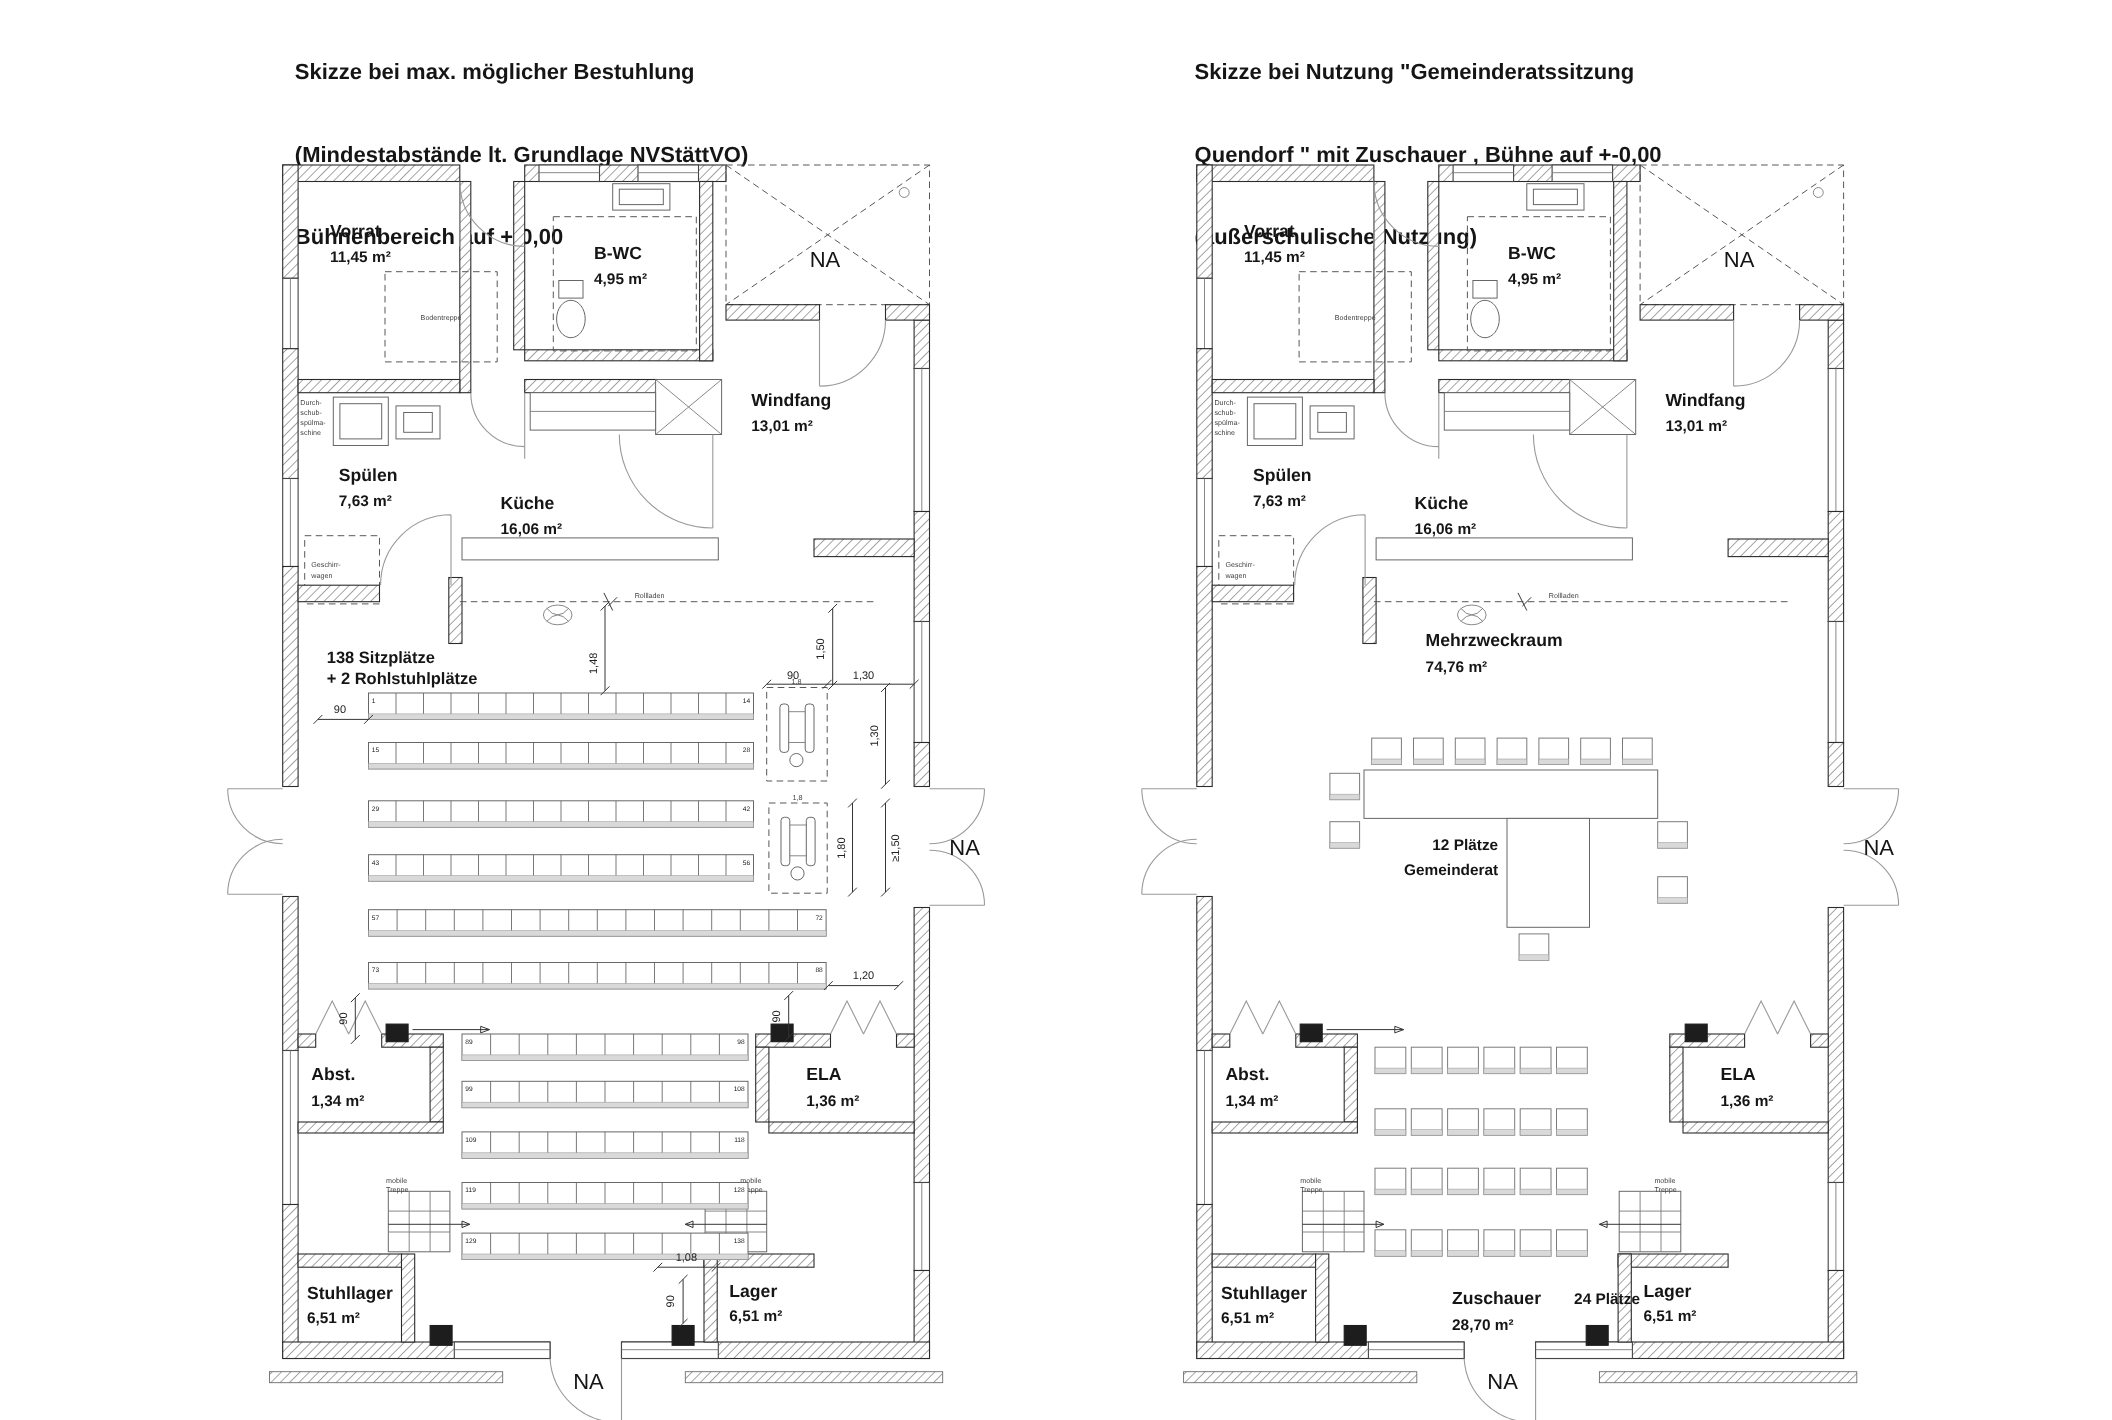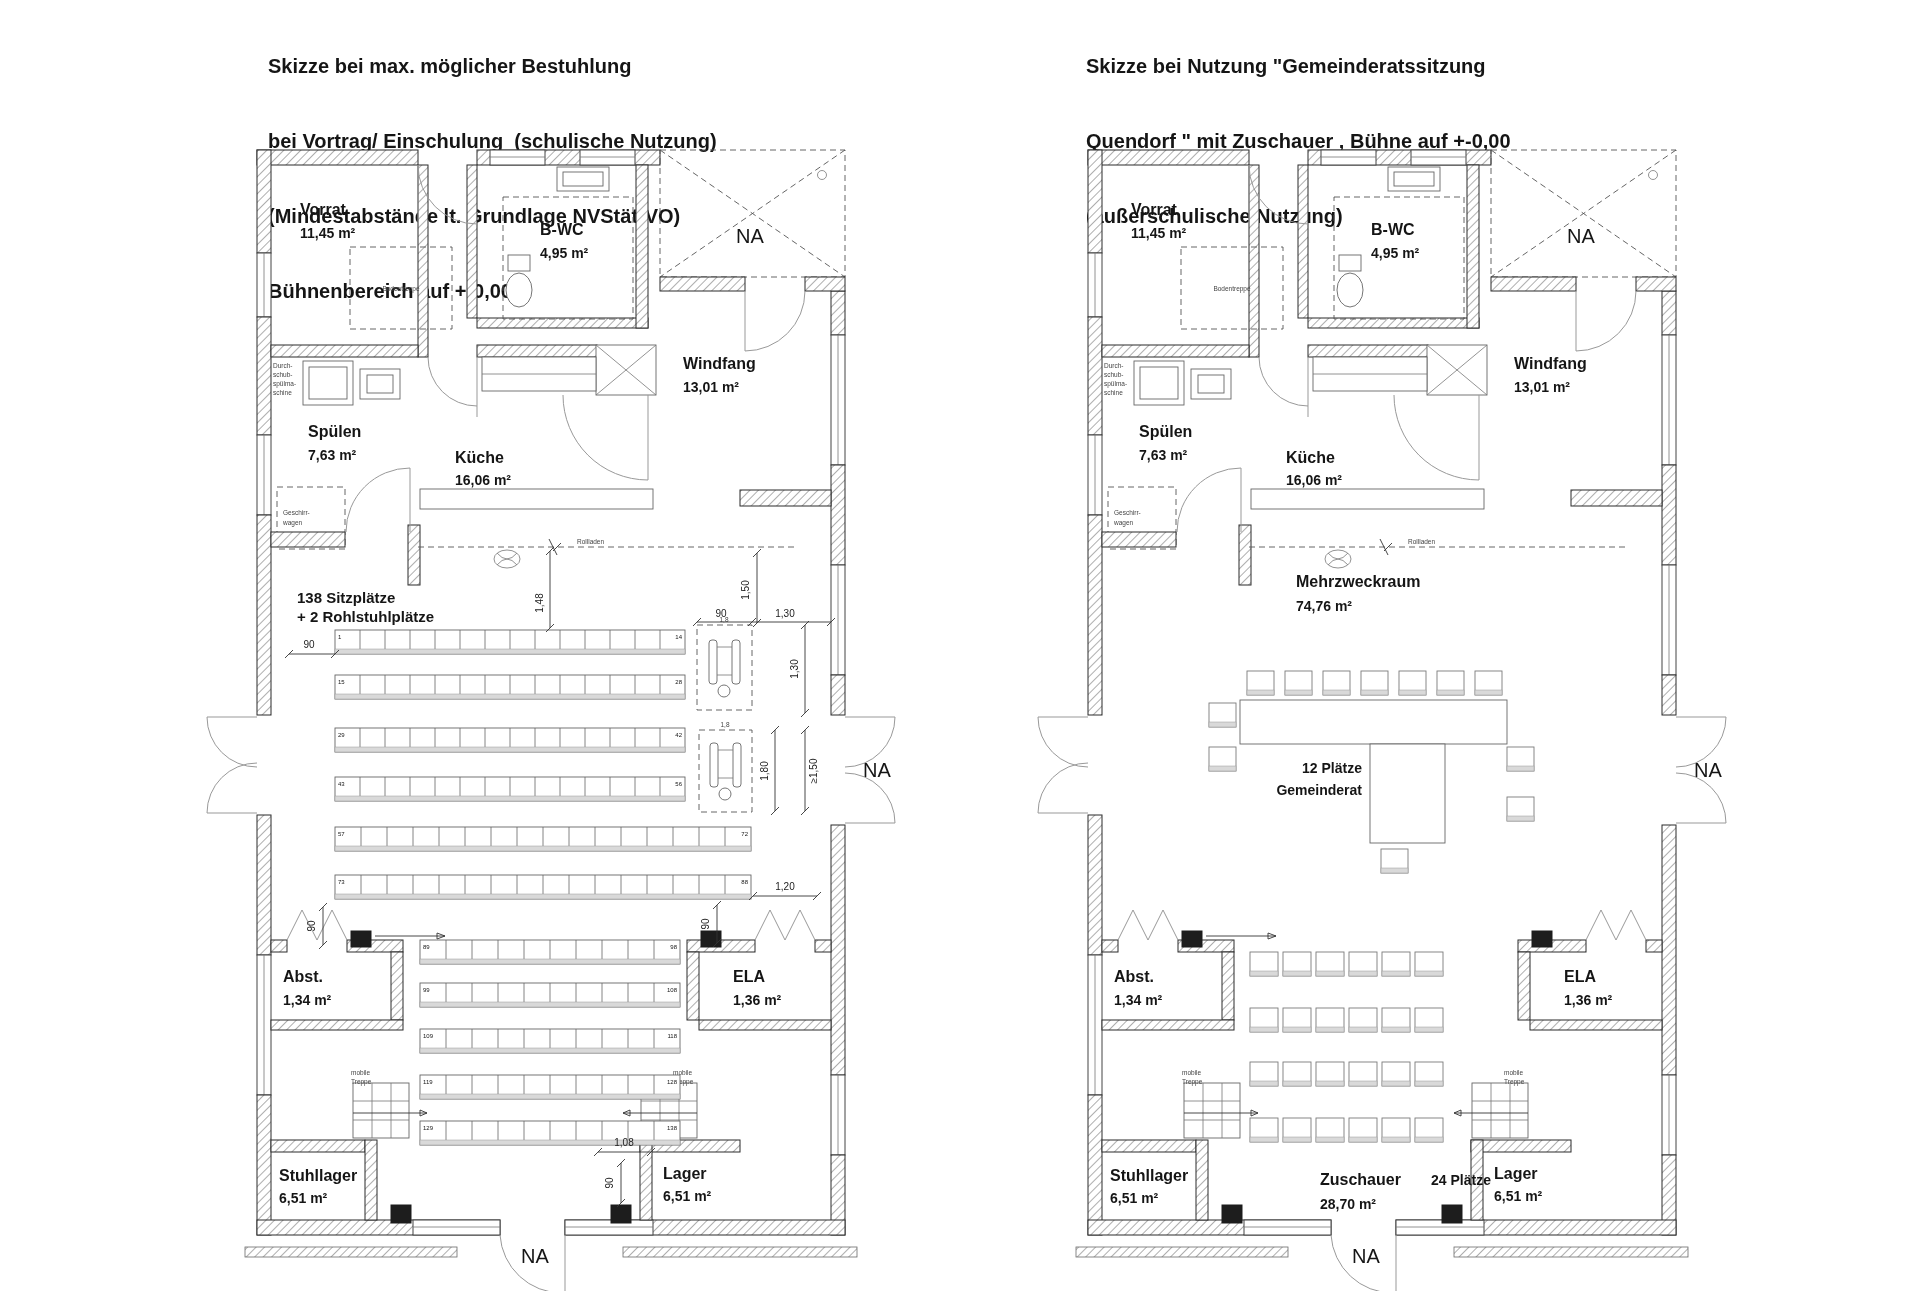--- a/index.html
+++ b/index.html
@@ -23,21 +23,20 @@
   .sm{font-size:6.5px;fill:#444;}
   .dim{font-size:10px;fill:#222;}
   .na{font-size:20px;}
   .note{font-size:15px;font-weight:bold;}
 </style>
 </head>
 <body>
 
 <div class="title" id="title-left">
   <div>Skizze bei max. möglicher Bestuhlung</div>
-  <div>bei Vortrag/ Einschulung  (schulische Nutzung)</div>
   <div>(Mindestabstände lt. Grundlage NVStättVO)</div>
   <div>Bühnenbereich auf +-0,00</div>
 </div>
 <div class="title" id="title-right">
   <div>Skizze bei Nutzung "Gemeinderatssitzung</div>
   <div>Quendorf " mit Zuschauer , Bühne auf +-0,00</div>
   <div>(außerschulische Nutzung)</div>
 </div>
 
 <svg width="1920" height="1291" viewBox="0 0 1920 1291">

